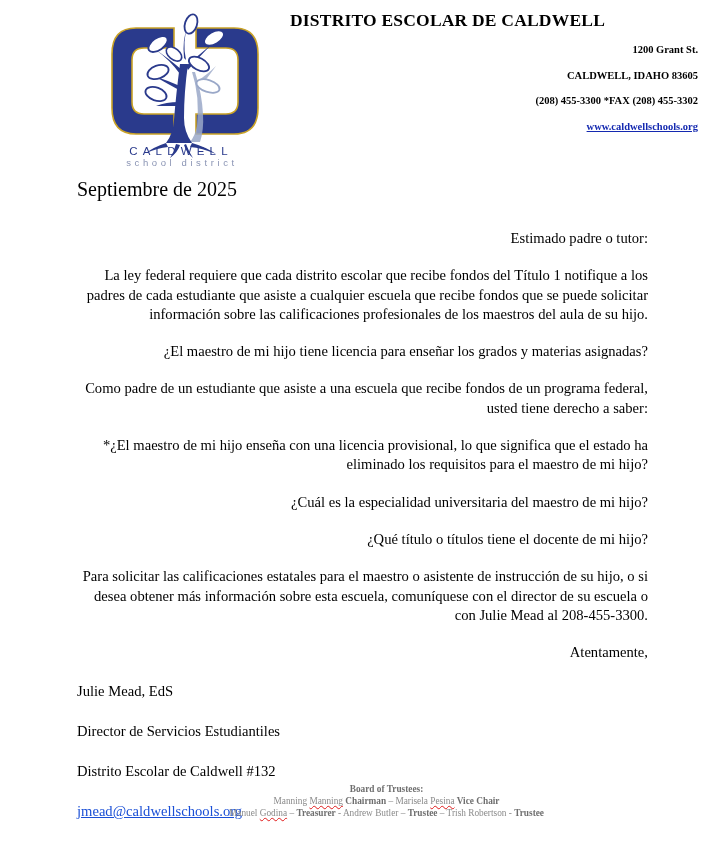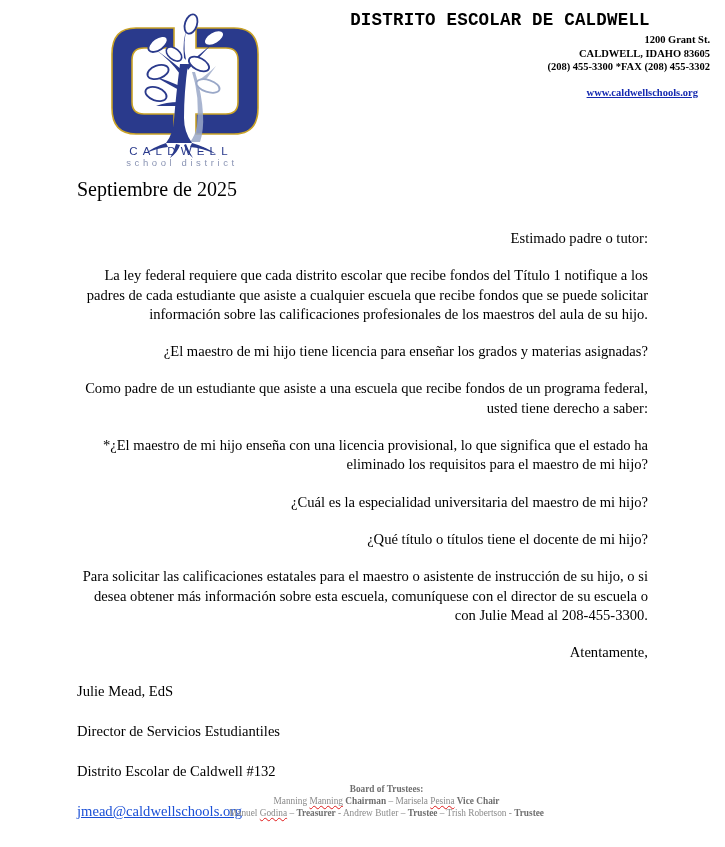--- a/index.html
+++ b/index.html
@@ -44,30 +44,29 @@
     position: absolute;
     left: 290px;
     top: 10px;
     width: 420px;
     text-align: right;
   }
   .org-title {
     font-weight: bold;
     font-size: 17.5px;
     letter-spacing: 0.2px;
-    text-align: center;
+    text-align: left;
     margin: 0 0 3px 0;
     white-space: nowrap;
-    font-family: Liberation Mono, monospace;
   }
   .org-line {
     font-weight: bold;
     font-size: 10.5px;
     line-height: 13.5px;
-    margin: 0;
+    margin: 12px;
     white-space: nowrap;
   }
   .org-url {
     font-weight: bold;
     font-size: 10.5px;
     line-height: 14px;
     color: #1429b0;
     text-decoration: underline;
     margin: 12px;
     display: block;

